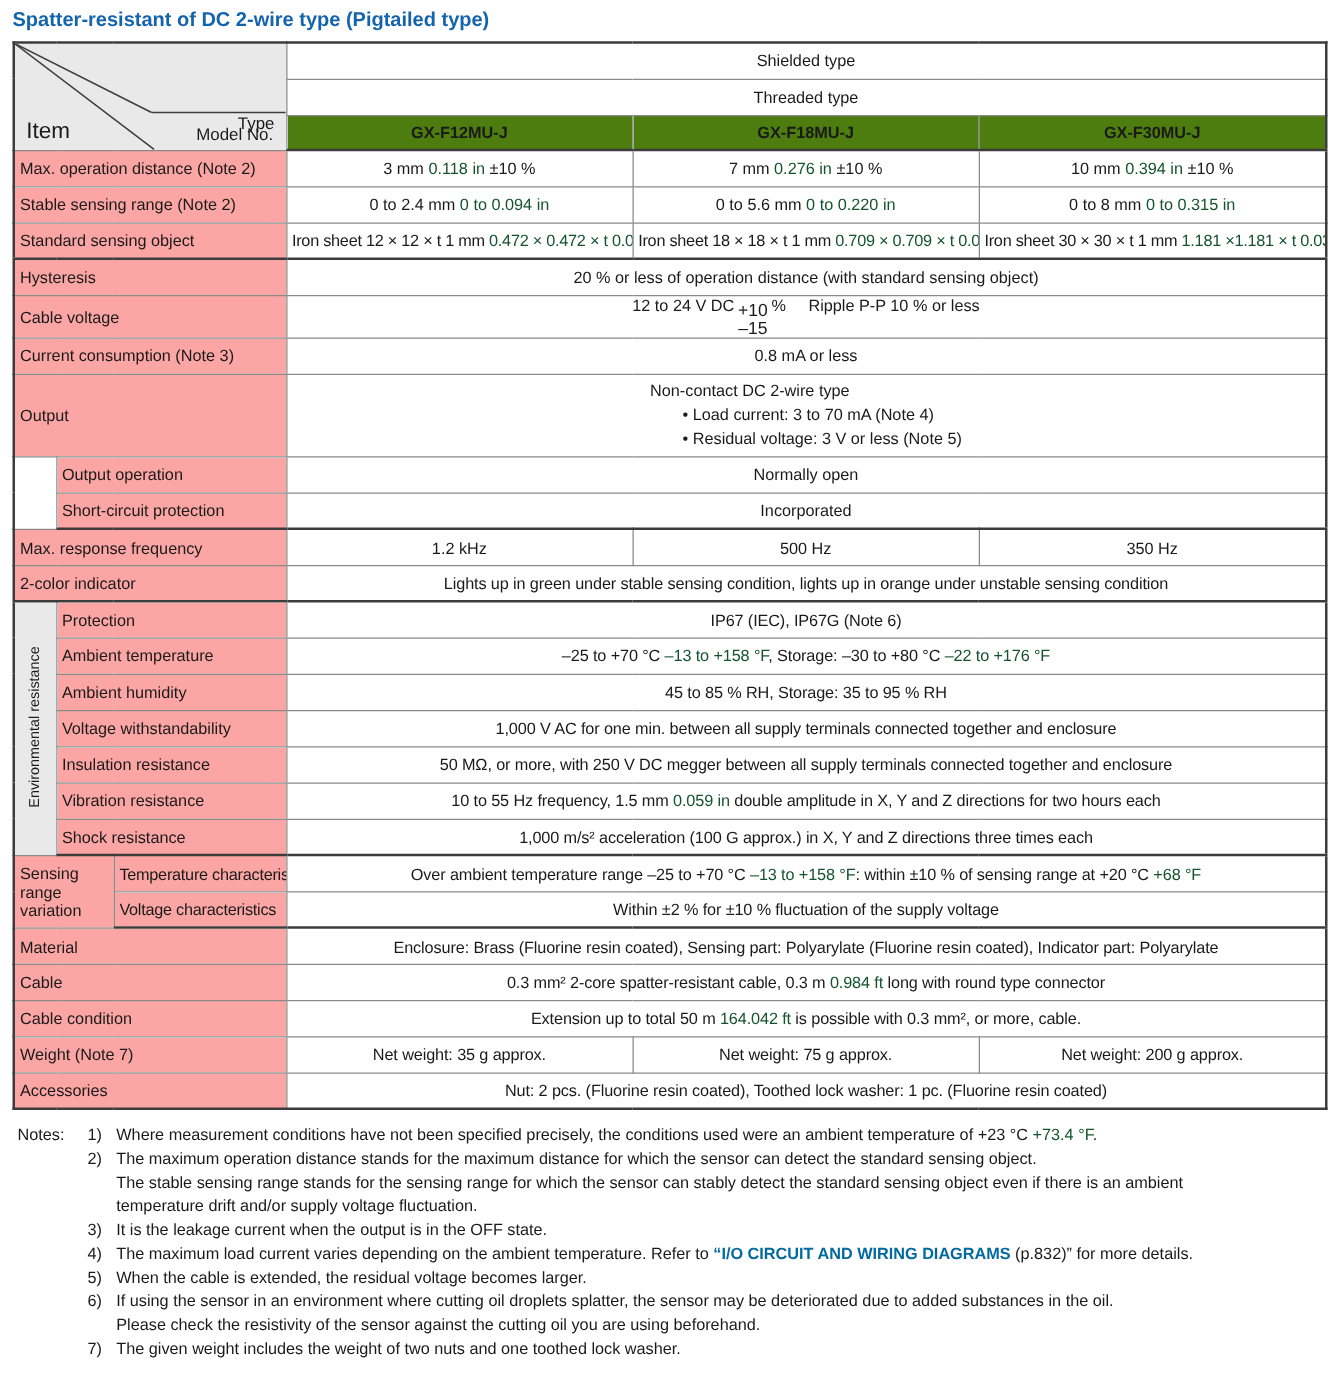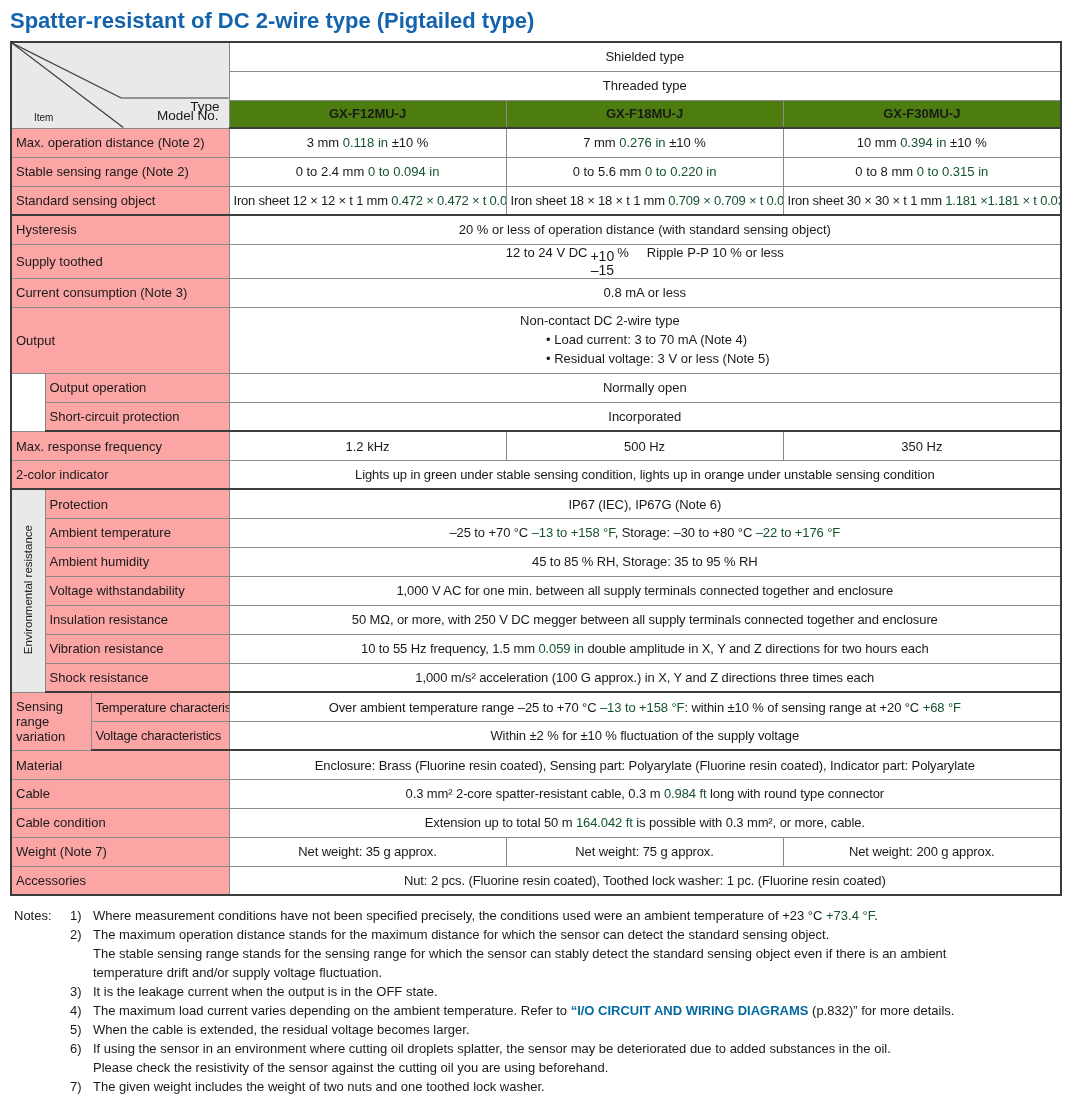--- a/index.html
+++ b/index.html
@@ -1,31 +1,31 @@
 <!DOCTYPE html>
 <html><head>
 <meta charset="utf-8">
 <style>
   html,body{margin:0;padding:0;background:#fff;}
   body{width:1068px;height:1098px;font-family:"Liberation Sans",sans-serif;color:#1a1a1a;overflow:hidden;}
   .page{padding:8px 8px 0 10px;}
-  .title{font-size:22px;font-weight:bold;color:#1464ad;margin:0 0 7px 0;}
+  .title{font-size:16px;font-weight:bold;color:#1464ad;margin:0 0 7px 0;}
   table.spec{border-collapse:collapse;table-layout:fixed;width:1050px;border:2px solid #3c3c3c;}
   table.spec td{border:1px solid #8a8a8a;padding:0 4px;font-size:13px;vertical-align:middle;overflow:hidden;}
   tr.hrow{height:29px;} tr.hrow2{height:28px;}
   tr.r{height:29px;} tr.tall{height:66px;}
   tr.sec td{border-bottom:2px solid #3c3c3c;}
   td.lbl{background:#fca5a5;text-align:left;padding-left:8px;white-space:nowrap;}
   td.val{text-align:center;white-space:nowrap;}
   td.htype{background:#fff;text-align:center;font-size:13.5px;}
   td.modelcell{background:#4d7c0f;text-align:center;font-weight:bold;font-size:13.5px;}
   td.corner{position:relative;background:#e9e9e9;padding:0;}
   .corner svg{position:absolute;left:0;top:0;width:100%;height:100%;}
   .corner .t{position:absolute;right:9px;top:25px;font-size:13.5px;margin-top:31px;}
-  .corner .i{position:absolute;left:9px;bottom:5px;font-size:10px;margin-left:13px;}
+  .corner .i{position:absolute;left:9px;bottom:5px;font-size:18px;}
   .corner .m{position:absolute;right:10px;bottom:5px;font-size:13.5px;}
   td.indent{background:#fff;}
   td.vlab{background:#e9e9e9;text-align:center;padding:0;}
   .vtext{writing-mode:vertical-rl;transform:rotate(180deg);display:inline-block;font-size:11.5px;}
   td.srv-lab{white-space:normal;font-size:12.5px;line-height:1.18;padding-left:7px;}
   td.sublbl{font-size:10.5px;letter-spacing:-0.2px;}
   .cond{font-size:12px;letter-spacing:-0.1px;border-radius:12px;}
   .sso{font-size:10px;letter-spacing:-0.2px;padding:0 2px;}
   .blu{color:#14532d;margin-top:46px;}
   .lnk{color:#0369a1;font-weight:bold;}
@@ -98,21 +98,21 @@
       <td class="val sso"><span>Iron sheet 18 × 18 × t 1 mm </span><span class="blu">0.709 × 0.709 × t 0.039 in</span></td>
       <td class="val sso"><span>Iron sheet 30 × 30 × t 1 mm </span><span class="blu">1.181 ×1.181 × t 0.039 in</span></td>
     </tr>
 
     <tr class="r">
       <td class="lbl" colspan="3">Hysteresis</td>
       <td class="val" colspan="3"><span>20 % or less of operation distance (with standard sensing object)</span></td>
     </tr>
 
     <tr class="r">
-      <td class="lbl" colspan="3">Supply toothed</td>
+      <td class="lbl" colspan="3">Cable voltage</td>
       <td class="val" colspan="3">
         <span>12 to 24 V DC</span><span class="tol">
               <span>+10</span>
               <span>–15</span>
             </span><span>%</span><span class="gap"></span><span>Ripple P-P 10 % or less</span>
       </td>
     </tr>
 
     <tr class="r">
       <td class="lbl" colspan="3">Current consumption (Note 3)</td>

